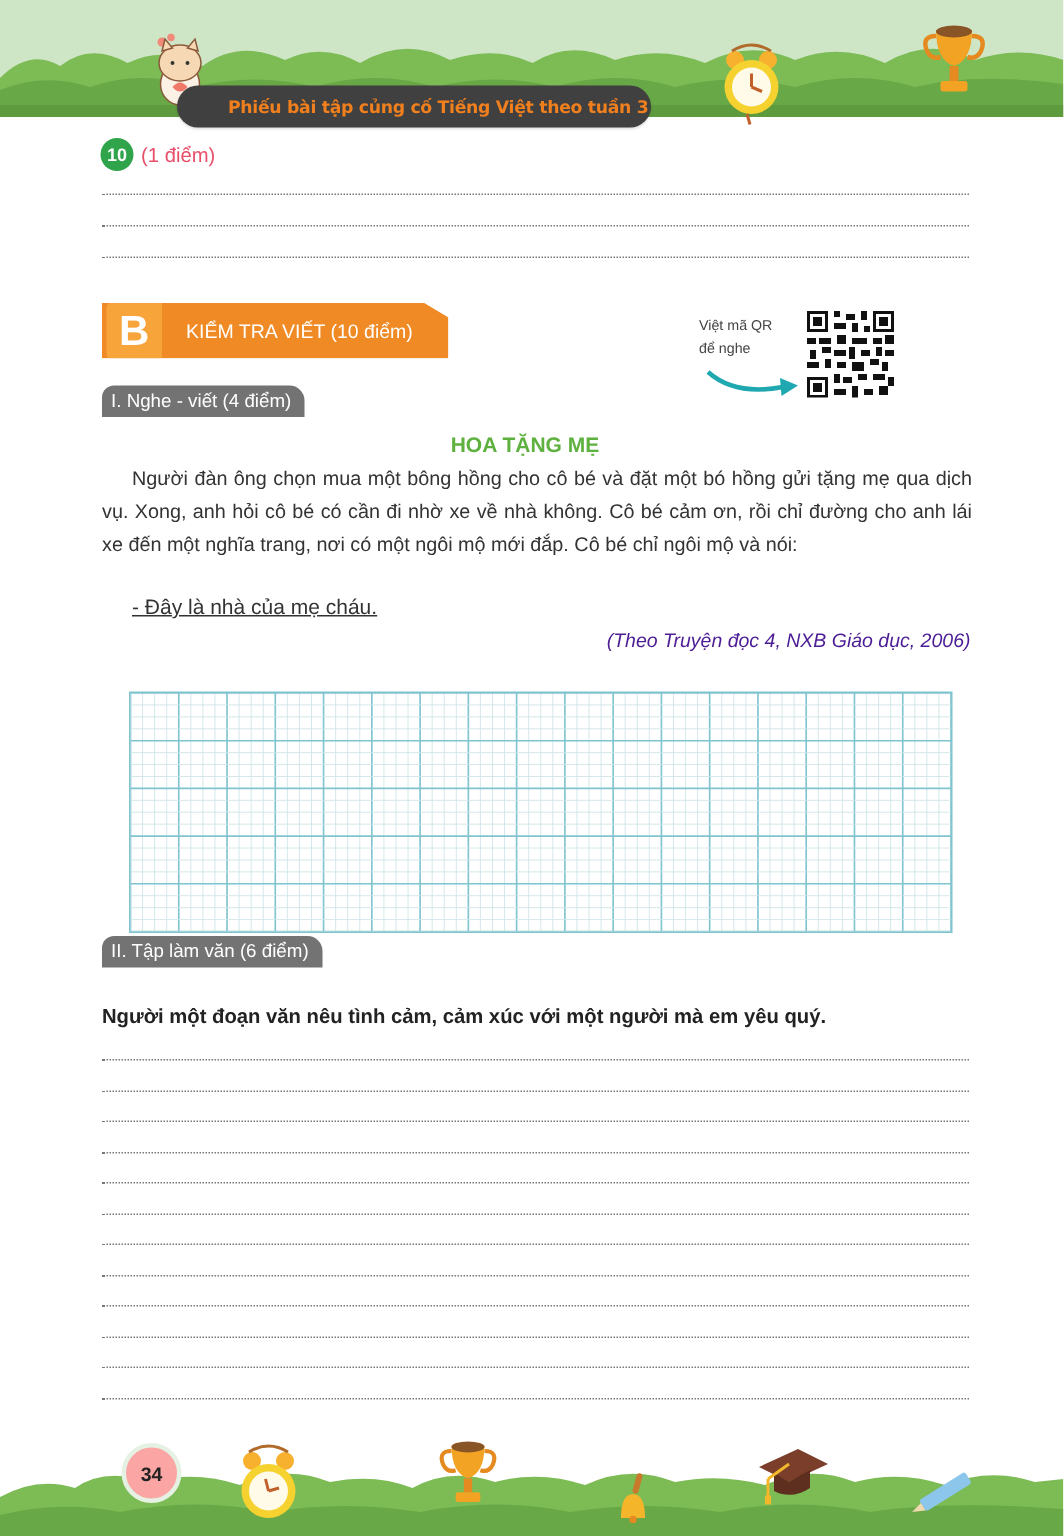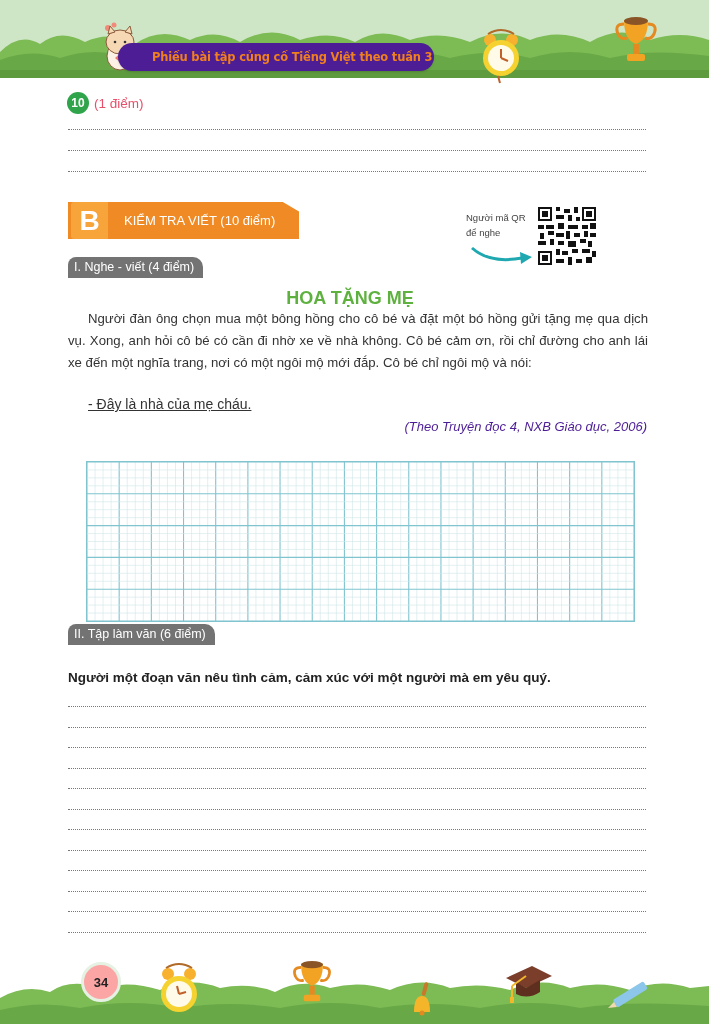--- a/index.html
+++ b/index.html
@@ -3,21 +3,21 @@
 <meta charset="utf-8">
 <style>
   * { box-sizing: border-box; margin: 0; padding: 0; }
   html, body { width: 709px; height: 1024px; background: #ffffff; overflow: hidden; }
   body { position: relative; font-family: "Liberation Sans", "DejaVu Sans", sans-serif; color: #222; }
 
   
   .header { position: absolute; left: 0; top: 0; width: 709px; height: 78px; background: #cfe6c6; overflow: hidden; }
   .header .bushes { position: absolute; left: 0; top: 22px; width: 709px; height: 56px; }
   .header .strip { position: absolute; left: 0; top: 70px; width: 709px; height: 8px; background: #5e9a3e; }
-  .title-pill { position: absolute; left: 118px; top: 43px; width: 316px; height: 28px; background: #4c1d95; border-radius: 14px; box-shadow: 0 1px 2px rgba(0,0,0,0.15); display: flex; align-items: center; padding-left: 34px; }
+  .title-pill { position: absolute; left: 118px; top: 57px; width: 316px; height: 28px; background: #404040; border-radius: 14px; box-shadow: 0 1px 2px rgba(0,0,0,0.15); display: flex; align-items: center; padding-left: 34px; }
   .title-pill span { font-family: "DejaVu Sans", sans-serif; font-weight: bold; font-size: 11.5px; color: #f07f1e; letter-spacing: -0.2px; }
   .cat { position: absolute; left: 98px; top: 22px; width: 42px; height: 50px; }
   .clock-top { position: absolute; left: 478px; top: 28px; width: 46px; height: 56px; }
   .trophy-top { position: absolute; left: 612px; top: 14px; width: 48px; height: 52px; }
 
   
   .q10 { position: absolute; left: 67px; top: 92px; display: flex; align-items: center; font-size: 13.5px; font-weight: bold; color: #222; }
   .q10 .num { width: 22px; height: 22px; border-radius: 50%; background: #2fa44b; color: #fff; font-size: 12px; display: flex; align-items: center; justify-content: center; margin-right: 5px; }
   .q10 .pts { color: #e84f6b; font-weight: normal; margin-right: 22px; }
   .dotline { position: absolute; left: 68px; width: 578px; height: 0; border-top: 1.4px dotted #777; }
@@ -26,21 +26,21 @@
   .secB { position: absolute; left: 68px; top: 202px; width: 231px; height: 37px; background: #f08a24; clip-path: polygon(0 0, 93% 0, 100% 26%, 100% 100%, 0 100%); }
   .secB .letter { position: absolute; left: 3px; top: 0; width: 37px; height: 37px; background: #f7a43b; color: #fff; font-size: 28px; font-weight: bold; display: flex; align-items: center; justify-content: center; border-radius: 3px 0 0 3px; }
   .secB .label { position: absolute; left: 56px; top: 11px; color: #fff; font-size: 13px; }
 
   .qr-text { position: absolute; left: 466px; top: 210px; font-size: 9.5px; color: #444; line-height: 15px; }
   .qr-arrow { position: absolute; left: 470px; top: 244px; width: 62px; height: 24px; }
   .qr { position: absolute; left: 538px; top: 207px; width: 58px; height: 58px; }
 
   .sub-tab { position: absolute; height: 21px; background: #737373; color: #fff; font-size: 12.5px; padding: 3px 9px 0 6px; border-radius: 8px 10px 0 0; white-space: nowrap; }
 
-  .story-title { position: absolute; left: 0; width: 700px; top: 288px; text-align: center; color: #5eb13f; font-weight: bold; font-size: 18px; }
+  .story-title { position: absolute; left: 0; width: 700px; top: 288px; text-align: center; color: #5eb13f; font-weight: bold; font-size: 14px; }
   .para { position: absolute; left: 68px; width: 580px; font-size: 13.2px; line-height: 22px; color: #333; text-align: justify; }
   .para .indent { display: inline-block; width: 20px; }
   .dash-line { position: absolute; left: 88px; top: 396px; font-size: 14px; color: #333; text-decoration: underline; }
   .source { position: absolute; right: 62px; top: 419px; font-size: 13px; font-style: italic; color: #4c1d95; }
 
   .grid { position: absolute; left: 86px; top: 461px; width: 549px; height: 161px; border: 1px solid #7fc4cf; }
 
   .prompt2 { position: absolute; left: 68px; top: 670px; font-size: 13.5px; font-weight: bold; color: #222; }
 
   
@@ -102,21 +102,21 @@
 <div class="dotline" style="top:129px"></div>
 <div class="dotline" style="top:150px"></div>
 <div class="dotline" style="top:171px"></div>
 
 <div class="secB">
   <div class="letter">B</div>
   <div class="label">KIỂM TRA VIẾT (10 điểm)</div>
 </div>
 
 <div class="qr-text">
-  <div>Người mã QR</div>
+  <div>Việt mã QR</div>
   <div>để nghe</div>
 </div>
 <svg class="qr-arrow" viewBox="0 0 62 24">
   <path d="M2 4 Q20 20 52 14" stroke="#1fa8b0" stroke-width="3" fill="none"></path>
   <polygon points="50,8 62,13 51,20" fill="#1fa8b0"></polygon>
 </svg>
 <svg class="qr" viewBox="0 0 29 29" shape-rendering="crispEdges">
   <rect width="29" height="29" fill="#fff"></rect>
   <g fill="#111">
     <rect x="0" y="0" width="7" height="7"></rect>

